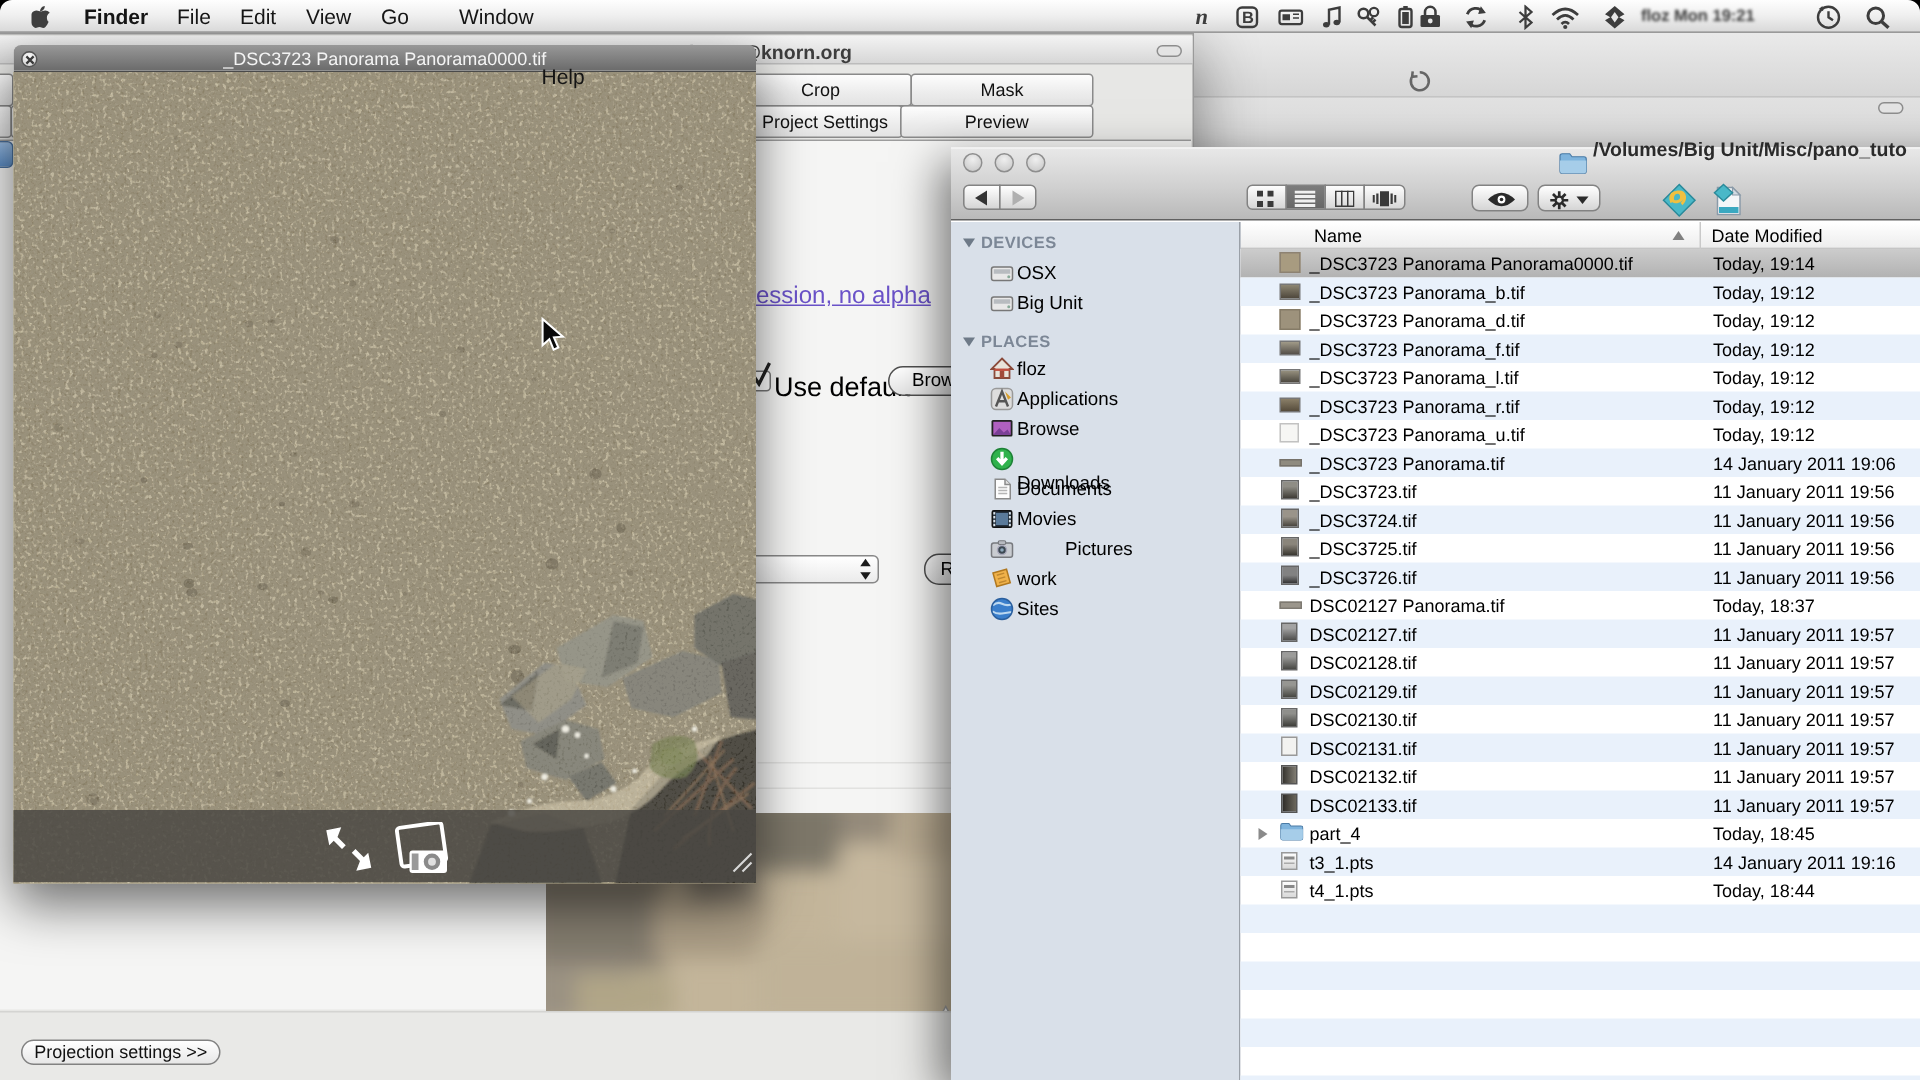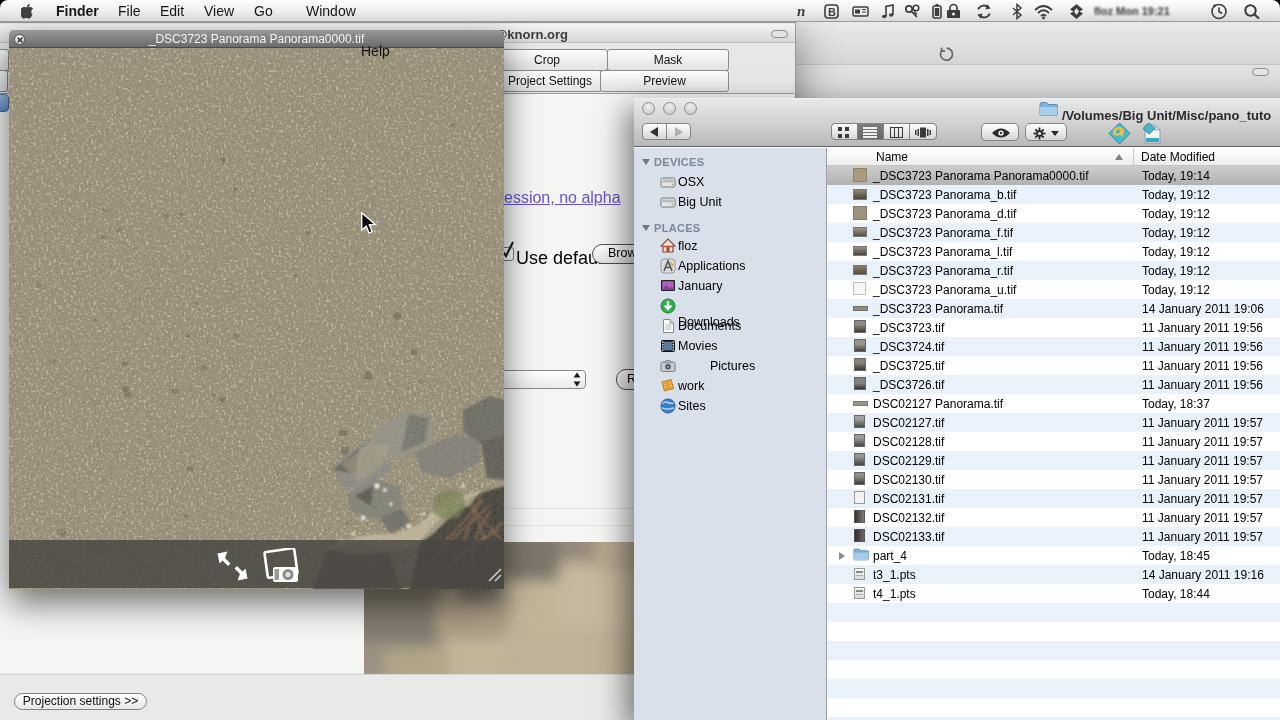--- a/index.html
+++ b/index.html
@@ -36,21 +36,21 @@
   background:radial-gradient(circle at 50% 35%, #ffffff, #c9c9c9); border:0.5px solid #555; }
 #vimage { position:absolute; left:0; top:18px; width:495px; height:541px; overflow:hidden; background:#a29878; }
 #vtoolbar { position:absolute; left:0; top:510px; width:495px; height:48px; background:rgba(74,72,67,0.84); }
 #finder { position:absolute; left:634px; top:98px; width:700px; height:622px;
   z-index:20; box-shadow: -8px 10px 28px rgba(0,0,0,0.5); background:#fff; }
 #finder-top { position:absolute; left:0; top:0; width:100%; height:49px;
   background:linear-gradient(#e8e8e8, #d0d0d0 55%, #b9b9b9);
   border-top:1px solid #f0f0f0; border-bottom:1px solid #606060; }
 .tl { position:absolute; top:102px; width:13px; height:13px; border-radius:50%; z-index:22;
   background:radial-gradient(circle at 50% 30%, #efefef, #c4c4c4); border:1px solid #8e8e8e; }
-#fpath { position:absolute; left:1062px; top:108px; font-size:13px; font-weight:bold; color:#2b2b2b; white-space:nowrap; z-index:22; }
+#fpath { position:absolute; left:1062px; top:92px; font-size:13px; font-weight:bold; color:#2b2b2b; white-space:nowrap; z-index:22; }
 .tbtn { position:absolute; background:linear-gradient(#ffffff,#d5d5d5); border:1px solid #838383; }
 #fheader { position:absolute; left:193px; top:50px; width:507px; height:18px;
   background:linear-gradient(#ffffff,#ededed); border-bottom:1px solid #c5c5c5; font-size:12px; color:#000; }
 #fsidebar { position:absolute; left:0; top:50px; width:193px; height:572px;
   background:#d9e0e9; border-right:1px solid #9aa0a8; font-size:12.5px; color:#000;text-align:center; }
 #flist { position:absolute; left:193px; top:68px; width:507px; height:554px; background:#fff; font-size:12px; }
 .frow { position:absolute; left:0; width:507px; height:19px; }
 .frow.blue { background:#e9f1fb; }
 .frow.sel { background:linear-gradient(#cccccc,#b2b2b2); }
 .fname { position:absolute; left:46px; top:3px; white-space:nowrap; color:#000; }
@@ -474,21 +474,21 @@
           <rect x="1" y="1" width="14" height="14" rx="3" fill="#ddd" stroke="#999"></rect>
           <path d="M4 13 L8 3 L12 13 M5.7 9.5 h4.6" stroke="#555" stroke-width="1.6" fill="none"></path>
           <path d="M10 3 l4 4 -2 1.5 z" fill="#d8a030"></path>
         </svg></div>
   <div class="sideitem" style="top:110px;">Applications</div>
   <div class="sideicon" style="top:130px;"><svg width="16" height="16" viewBox="0 0 16 16">
           <rect x="1" y="2" width="14" height="11" rx="1" fill="#222"></rect>
           <rect x="2.2" y="3.2" width="11.6" height="8.6" fill="#b060c0"></rect>
           <path d="M2.2 11.8 l4-4.5 3 3 2.5-2 2.1 3.5 z" fill="#7a3f96"></path>
         </svg></div>
-  <div class="sideitem" style="top:130px;">January</div>
+  <div class="sideitem" style="top:130px;">Browse</div>
   <div class="sideicon" style="top:150px;"><svg width="16" height="16" viewBox="0 0 16 16">
           <circle cx="8" cy="8" r="7" fill="#2fb24c" stroke="#1d8236"></circle>
           <path d="M8 3.2 V10 M4.8 7.4 L8 11 L11.2 7.4" stroke="#fff" stroke-width="2.2" fill="none"></path>
         </svg></div>
   <div class="sideitem" style="top:166px;">Downloads</div>
   <div class="sideicon" style="top:170px;"><svg width="16" height="16" viewBox="0 0 16 16">
           <path d="M3.5 1.5 H10 L13.5 5 V14.5 H3.5 Z" fill="#fdfdfd" stroke="#8a8a8a"></path>
           <path d="M10 1.5 V5 H13.5" fill="#e0e0e0" stroke="#8a8a8a"></path>
           <path d="M5.5 7 h6 M5.5 9 h6 M5.5 11 h6" stroke="#b5b5b5"></path>
         </svg></div>

